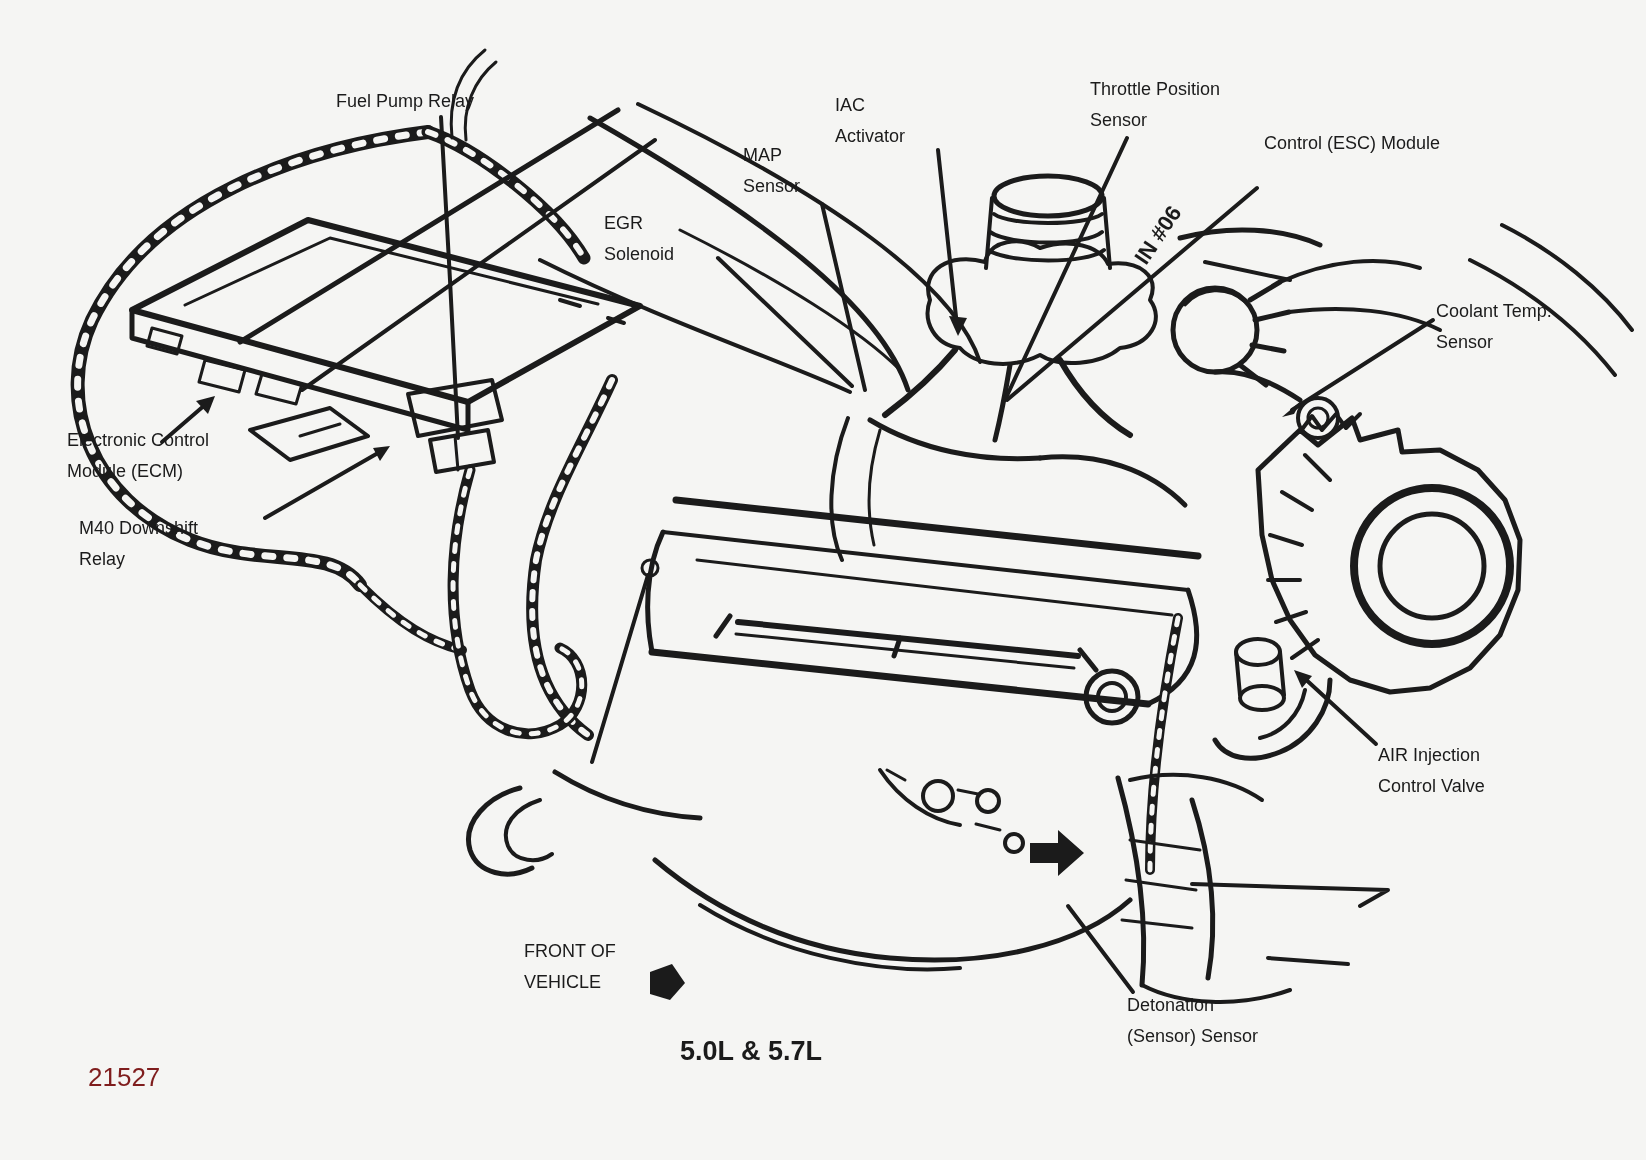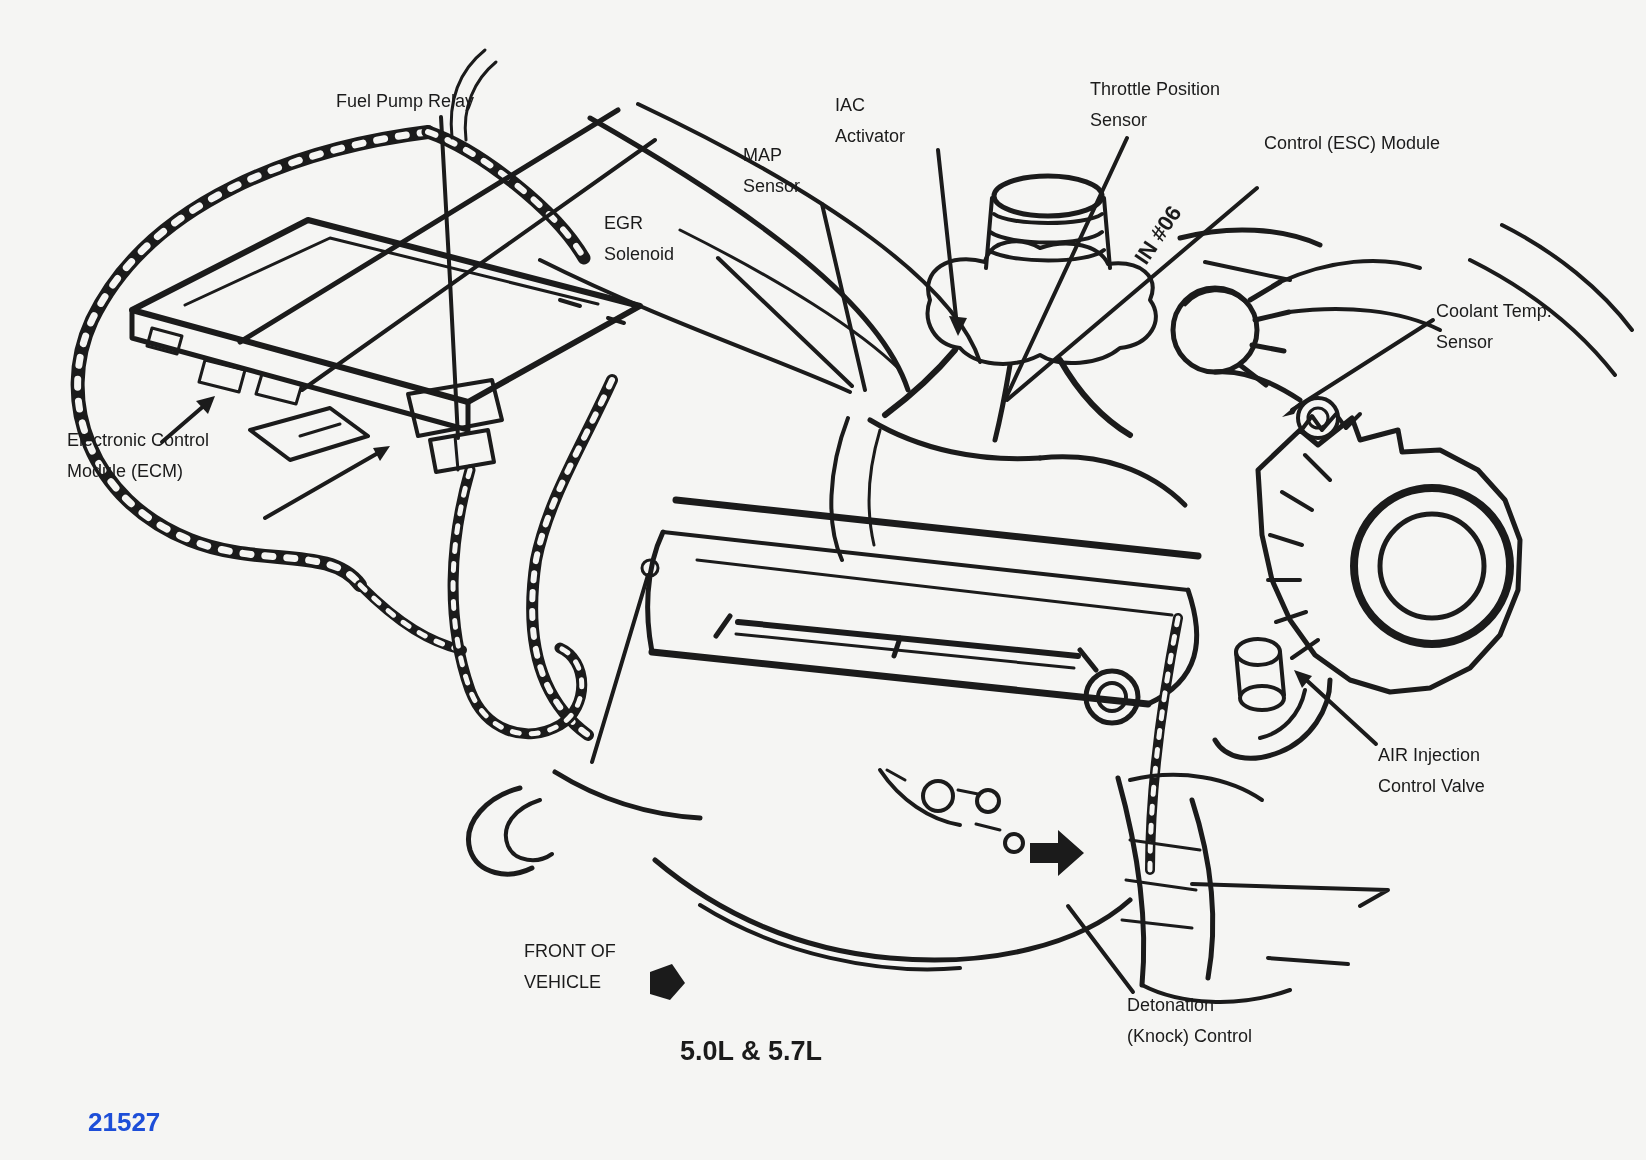--- a/index.html
+++ b/index.html
@@ -16,21 +16,21 @@
     position:absolute;
     font-size:18px;
     line-height:31px;
     letter-spacing:0px;
     color:#1b1b1b;
     white-space:nowrap;
   }
   .callout span{display:block;}
   .semibold{font-weight:400;}
   .caption{position:absolute;font-size:27px;font-weight:600;white-space:nowrap;color:#1b1b1b;text-align:right;}
-  .drawnum{position:absolute;font-size:26px;font-weight:700;color:#1d4ed8;margin-top:45px;}
+  .drawnum{position:absolute;font-size:26px;font-weight:400;color:#7f1d1d;}
   svg text{font-family:"Liberation Sans","DejaVu Sans",sans-serif;}
 </style>
 </head>
 <body>
 
 <div class="stage">
 
   <svg class="art" width="1646" height="1160" viewBox="0 0 1646 1160">
 
     <g stroke="#1b1b1b" fill="none" stroke-linecap="round" stroke-linejoin="round">
@@ -201,27 +201,31 @@
     <span>Control (ESC) Module</span>
   </div>
   <div class="callout" style="left:1436px;top:296px">
     <span>Coolant Temp.</span>
     <span>Sensor</span>
   </div>
   <div class="callout" style="left:67px;top:425px">
     <span>Electronic Control</span>
     <span>Module (ECM)</span>
   </div>
+  <div class="callout" style="left:79px;top:513px">
+    <span>M40 Downshift</span>
+    <span>Relay</span>
+  </div>
   <div class="callout" style="left:1378px;top:740px">
     <span>AIR Injection</span>
     <span>Control Valve</span>
   </div>
   <div class="callout" style="left:1127px;top:990px">
     <span>Detonation</span>
-    <span>(Knock) Control</span>
+    <span>(Sensor) Sensor</span>
   </div>
 
   <div class="callout semibold" style="left:524px;top:936px">
     <span>FRONT OF</span>
     <span>VEHICLE</span>
   </div>
 
   <div class="caption" style="left:680px;top:1036px">5.0L &amp; 5.7L</div>
 
   <div class="drawnum" style="left:88px;top:1062px">21527</div>

